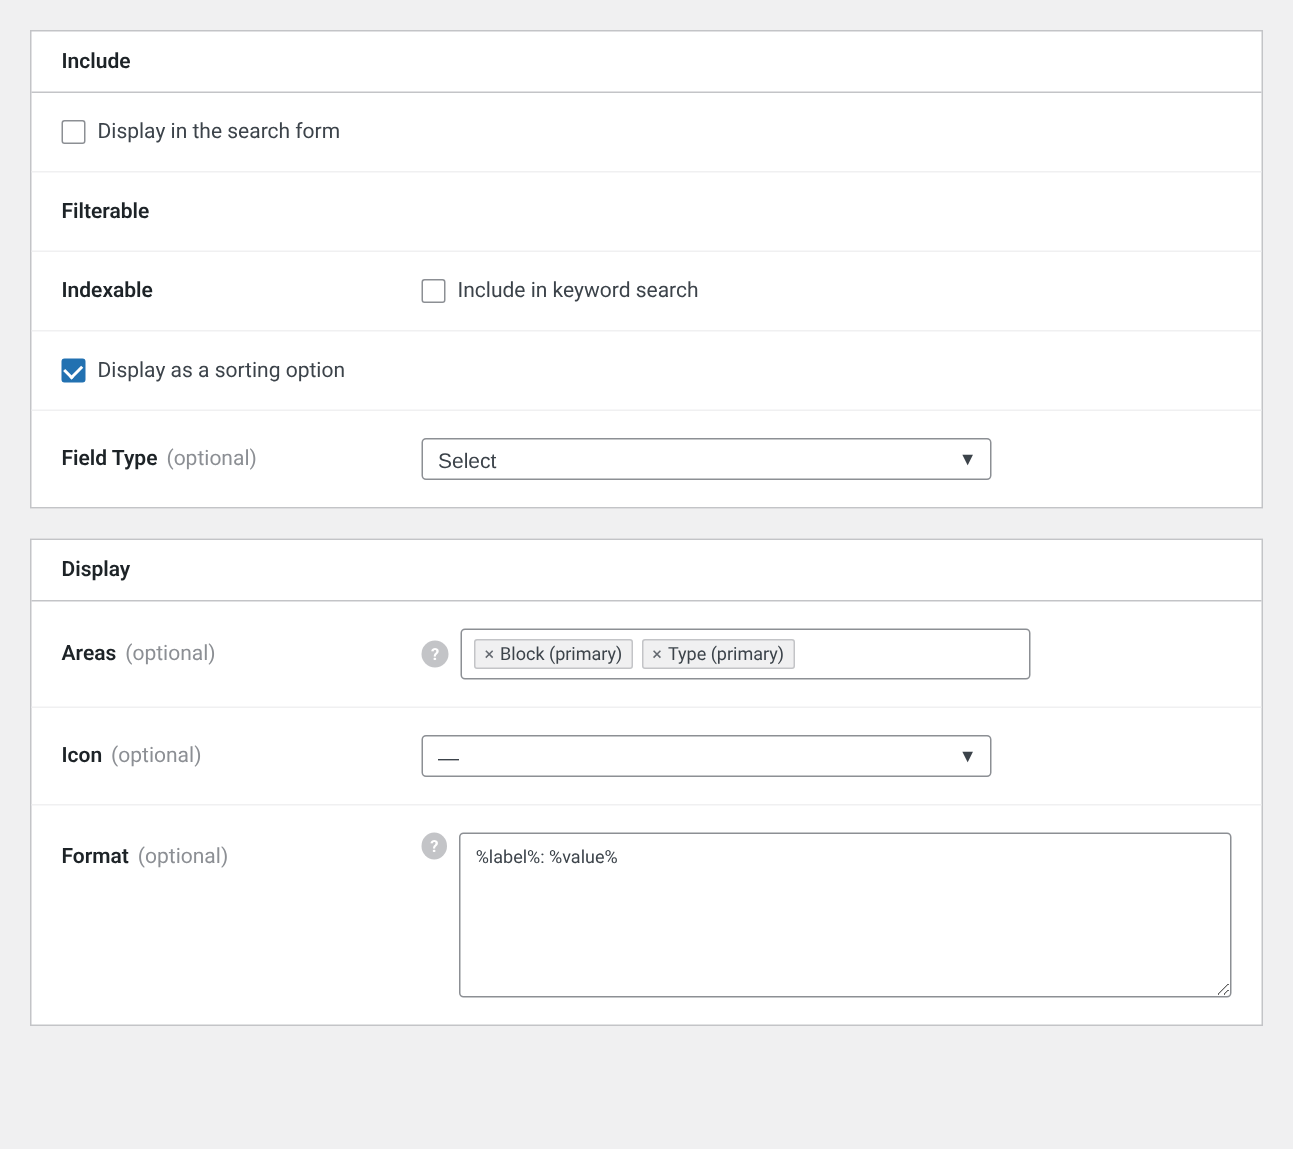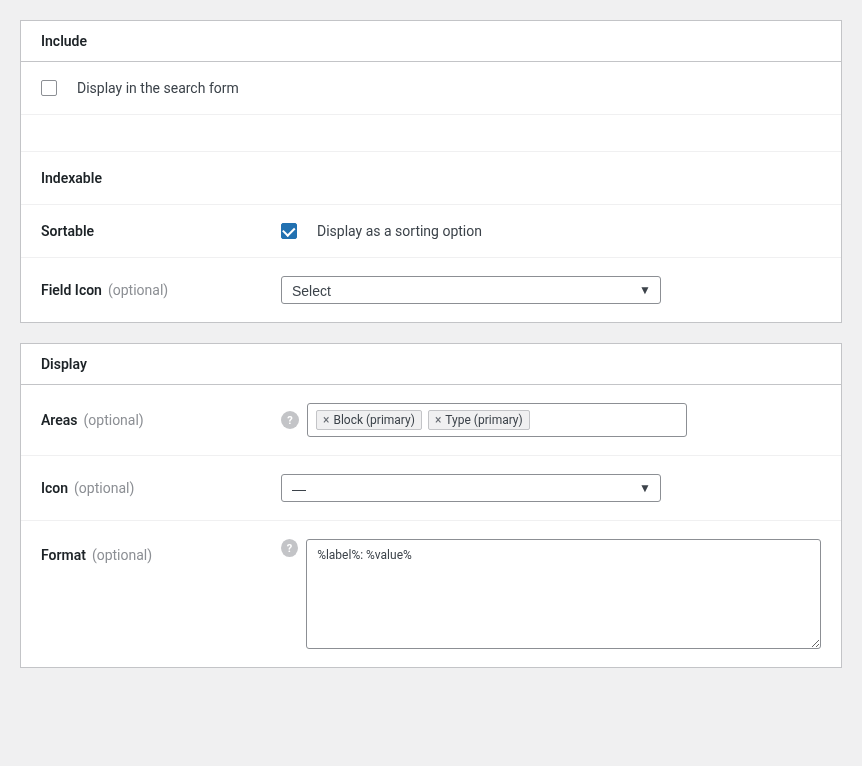--- a/index.html
+++ b/index.html
@@ -65,21 +65,21 @@
       flex: 1;
       display: flex;
       align-items: center;
       gap: 8px;
     }
 
     
     .checkbox-wrapper {
       display: flex;
       align-items: center;
-      gap: 20px;
+      gap: 8px;
       cursor: pointer;
     }
 
     .custom-checkbox {
       width: 16px;
       height: 16px;
       border: 1px solid #8c8f94;
       background: #fff;
       border-radius: 2px;
       display: flex;
@@ -214,43 +214,49 @@
     <div class="field-row">
       <div class="field-control">
         <label class="checkbox-wrapper">
           <div class="custom-checkbox"></div>
           <span class="checkbox-label">Display in the search form</span>
         </label>
       </div>
     </div>
 
     <div class="field-row">
+      <div class="field-label">
+        <span>Filterable</span>
+      </div>
     </div>
 
     <div class="field-row">
       <div class="field-label">
         <span>Indexable</span>
       </div>
-    </div>
-
-    <div class="field-row">
-      <div class="field-label">
-        <span>Sortable</span>
-      </div>
+      <div class="field-control">
+        <label class="checkbox-wrapper">
+          <div class="custom-checkbox"></div>
+          <span class="checkbox-label">Include in keyword search</span>
+        </label>
+      </div>
+    </div>
+
+    <div class="field-row">
       <div class="field-control">
         <label class="checkbox-wrapper">
           <div class="custom-checkbox checked"></div>
           <span class="checkbox-label">Display as a sorting option</span>
         </label>
       </div>
     </div>
 
     <div class="field-row">
       <div class="field-label">
-        <span>Field Icon</span>
+        <span>Field Type</span>
         <span class="optional">(optional)</span>
       </div>
       <div class="field-control">
         <div class="select-wrapper">
           <select class="select-control">
             <option>Select</option>
             <option>Text</option>
             <option>Number</option>
             <option>Date</option>
             <option>Boolean</option>

